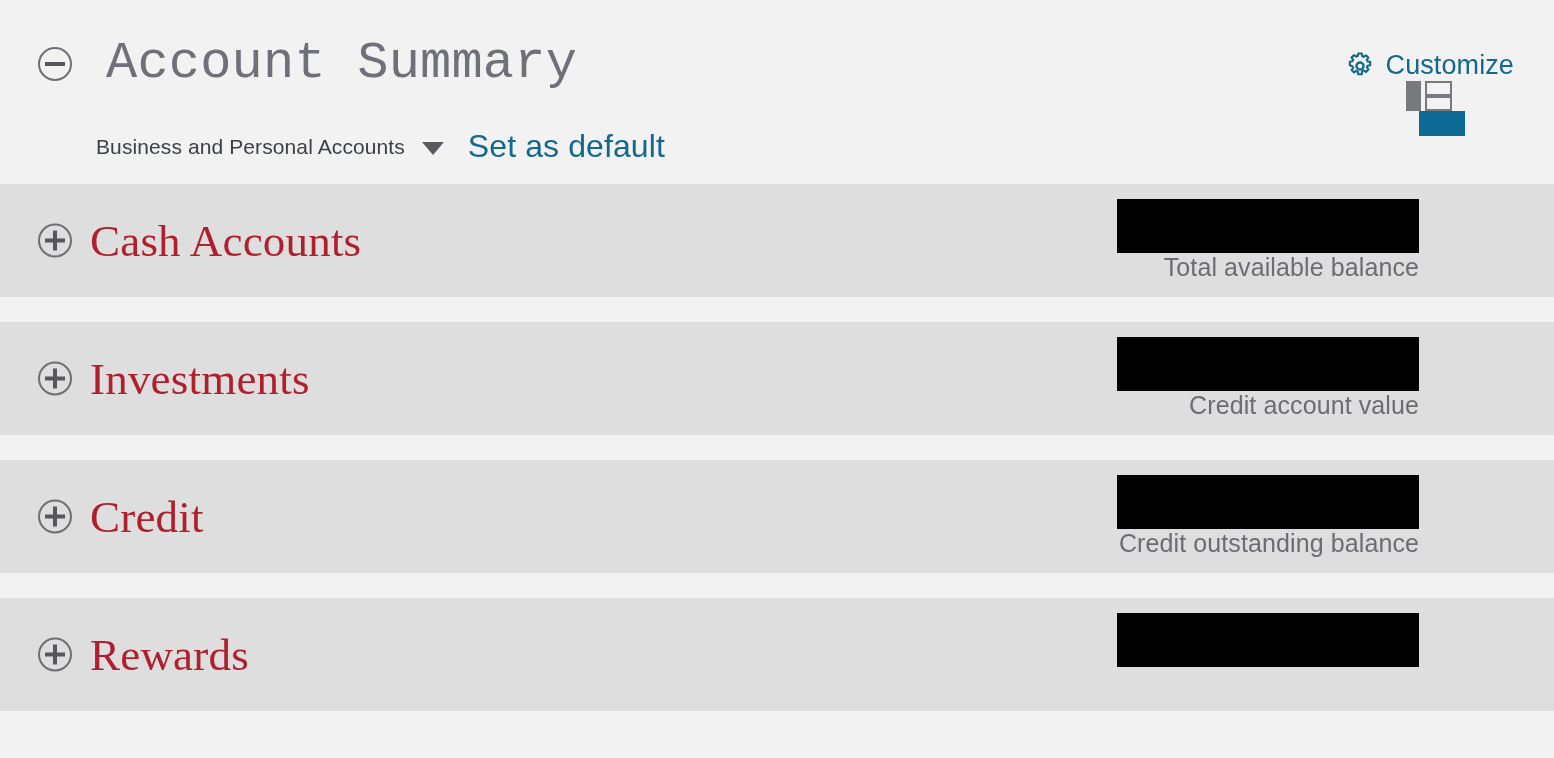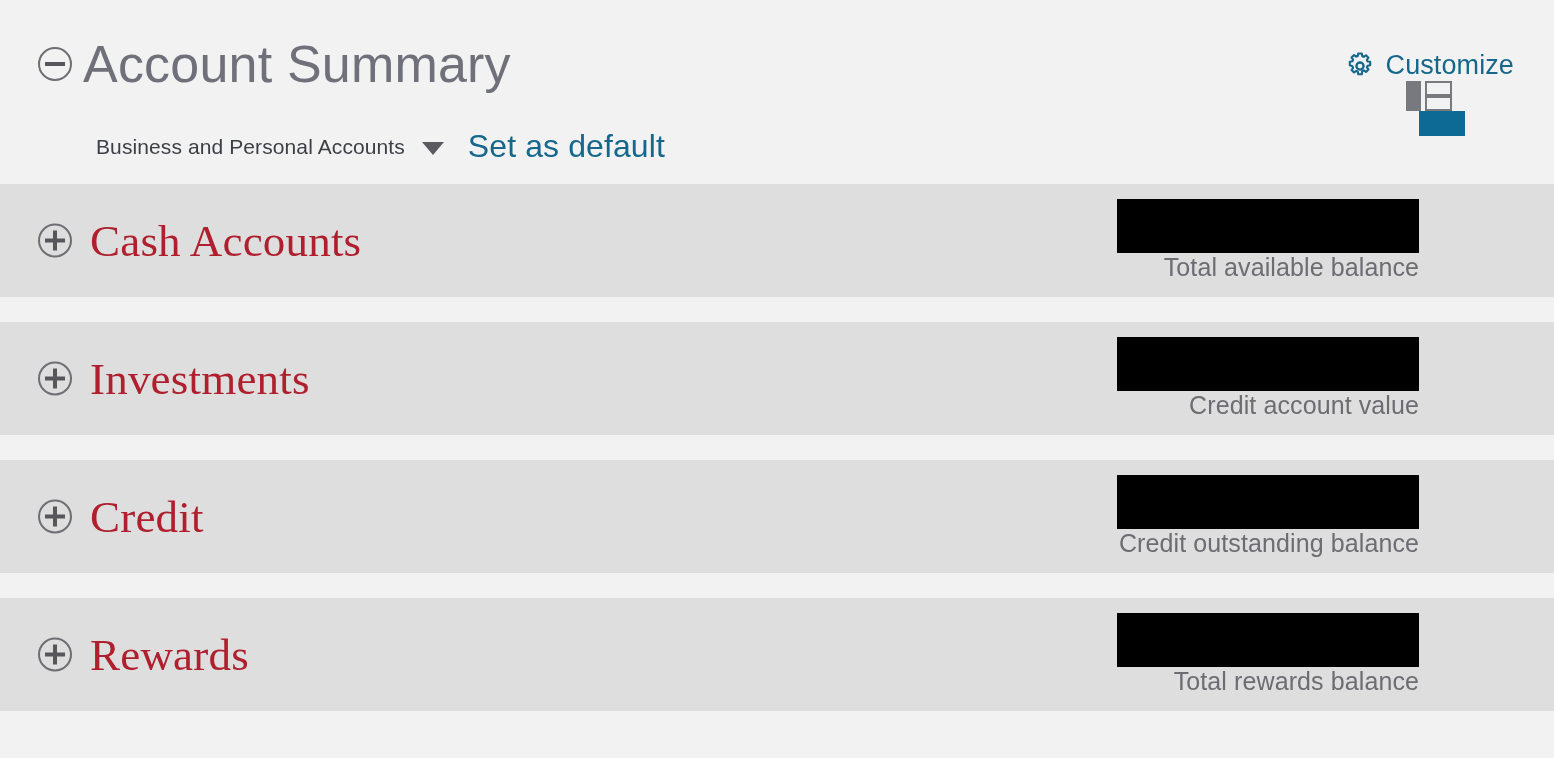--- a/index.html
+++ b/index.html
@@ -54,26 +54,26 @@
   }
   .circle-toggle .bar-v {
     position: absolute;
     left: 50%; top: 50%;
     width: 4px; height: 20px;
     background: #56565b;
     transform: translate(-50%, -50%);
   }
 
   .page-title {
-    font-family: Liberation Sans, sans-serif;
+    font-family: Liberation Mono, monospace;
     font-size: 52px;
     line-height: 1;
     color: #70707a;
     font-weight: 400;
-    margin-left: 11px;
+    margin-left: 34px;
     letter-spacing: 0.2px;
   }
 
   .sub-row {
     position: absolute;
     left: 96px;
     top: 128px;
     display: flex;
     align-items: center;
   }
@@ -355,20 +355,17 @@
     <div class="section-row">
       <div class="section-left">
         <div class="circle-toggle" title="expand">
           <span class="bar-h"></span>
           <span class="bar-v"></span>
         </div>
         <div class="section-name">Rewards</div>
       </div>
       <div class="section-right">
         <div class="redacted"></div>
-        <div class="balance-label-wrap">
-          <div class="balance-label">Total rewards balance</div>
-        </div>
       </div>
     </div>
 
   </div>
 </div>
 
 </body></html>

